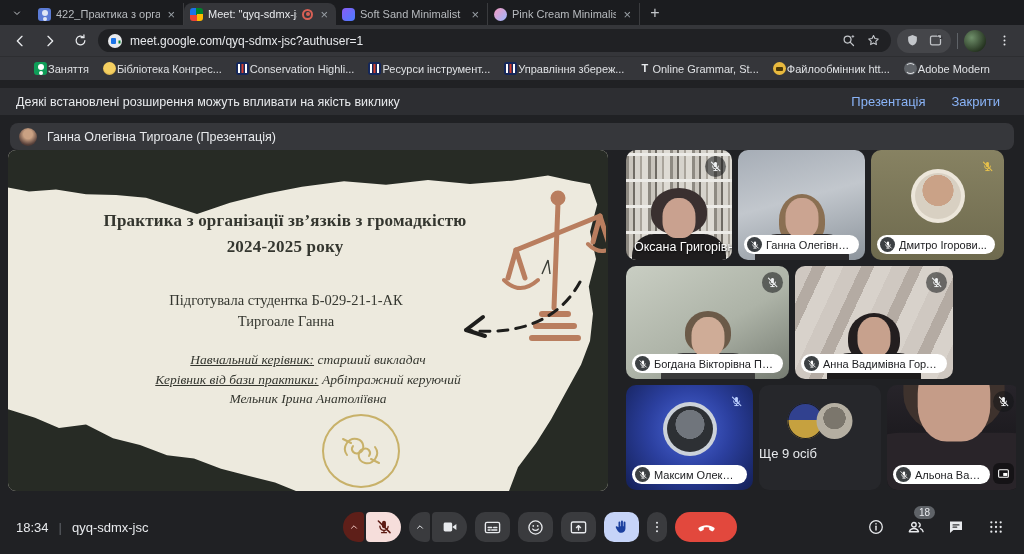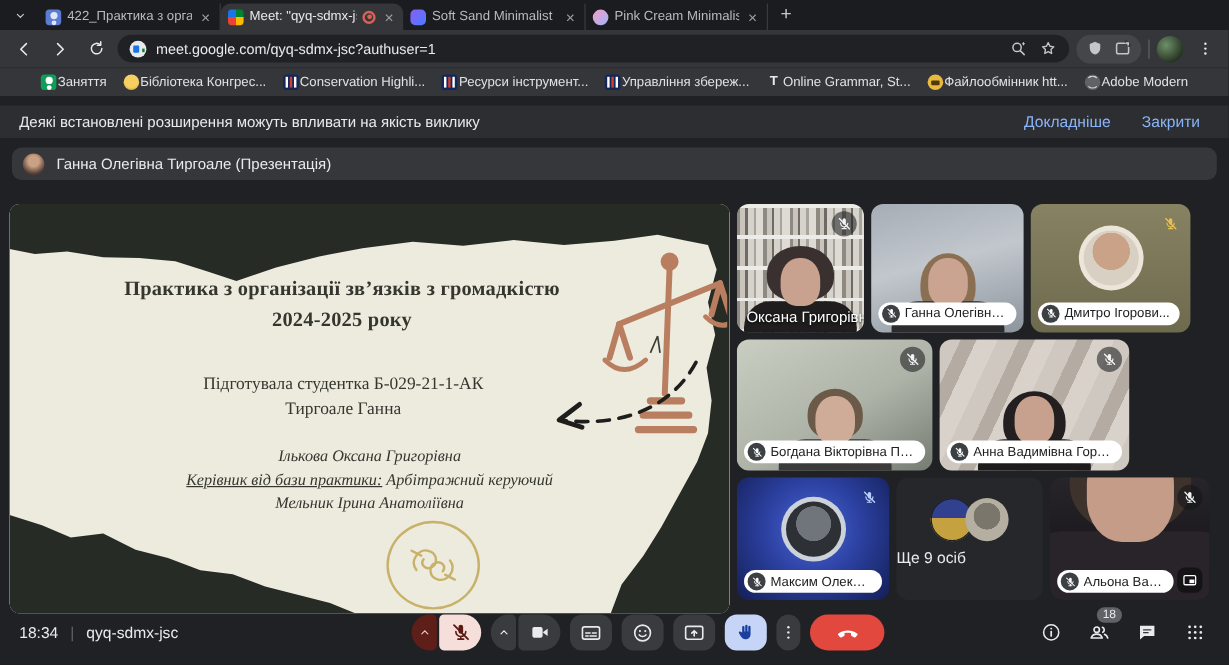--- a/index.html
+++ b/index.html
@@ -51,21 +51,21 @@
   .bi-globe:after{content:"";position:absolute;inset:1px;border-radius:50%;border:1px solid #d7d9dc;border-left-color:transparent;border-right-color:transparent}
   .bm-spacer{flex:1}
 
   
   .banner{margin-top:8px;height:27px;background:#2d2e32;display:flex;align-items:center;padding:0 16px;font-size:12.5px;color:#e8eaed}
   .banner-links{margin-left:auto;display:flex;gap:26px;padding-right:8px}
   .blink{color:var(--accent-blue);font-size:13px}
   .presenterbar{margin:8px 10px 0;height:27px;background:#36373b;border-radius:8px;display:flex;align-items:center;gap:10px;padding:0 9px;color:#e8eaed;font-size:12.5px}
   .pb-av{width:18px;height:18px;border-radius:50%;background:radial-gradient(circle at 50% 35%,#caa183 30%,#57403a 70%,#2c2320);flex:none}
 
-  .main{display:flex;gap:6px;padding:20px 8px 0;height:350px}
+  .main{display:flex;gap:18px;padding:0 8px 0;height:350px}
 
   
   .slide{position:relative;width:600px;height:341px;border-radius:8px;background:var(--slide-cream);overflow:hidden;flex:none;font-family:"Liberation Serif",serif;color:#34362f}
   .torn{position:absolute;inset:0;background:var(--slide-dark)}
   .torn-a{clip-path:polygon(0% 0%,100% 0%,100% 100%,83.5% 100%,85% 93%,88% 86%,90.5% 79%,93% 71%,95.5% 63%,97% 56%,97.5% 48%,96.8% 40%,98% 32%,97% 24%,98.2% 16%,97% 10%,94% 9%,90% 7.5%,84% 9%,77% 10%,70% 8.8%,63% 10.2%,56% 9.2%,49% 10.8%,43% 12.8%,37% 15.5%,31.5% 18.8%,27.5% 16.5%,23% 14%,18% 13.2%,13% 13%,8% 11.6%,3.5% 12.2%,0% 11%)}
   .torn-b{clip-path:polygon(0% 76%,4.5% 78.5%,8.5% 81.5%,13% 80.5%,17.5% 84.5%,22% 86.5%,26.5% 89.5%,31% 90.5%,35.5% 93.5%,40% 95.5%,44.5% 97.5%,48% 100%,0% 100%)}
   .sl-title{position:absolute;top:58px;left:0;right:46px;text-align:center;font-size:17px;font-weight:bold;line-height:1.5;letter-spacing:.2px}
   .sl-sub{position:absolute;top:140px;left:0;right:44px;text-align:center;font-size:14.5px;line-height:1.45}
   .sl-adv{position:absolute;top:200px;left:20px;right:20px;text-align:center;font-size:13.5px;font-style:italic;line-height:1.45}
   .ul{text-decoration:underline}
@@ -276,21 +276,21 @@
         </span>
       </span>
     <span class="bm-spacer"></span>
     <div class="tooldiv"></div>
 
   </div>
 
   <div class="banner">
     <span>Деякі встановлені розширення можуть впливати на якість виклику</span>
     <span class="banner-links">
-      <span class="blink">Докладніше</span>
+      <span class="blink">Презентація</span>
       <span class="blink">Закрити</span>
     </span>
   </div>
 
   <div class="presenterbar">
     <span class="pb-av"></span>
     <span>Ганна Олегівна Тиргоале (Презентація)</span>
   </div>
 
   <div class="main">
@@ -332,21 +332,21 @@
 
       <div class="sl-title">
         <div>Практика з організації зв’язків з громадкістю</div>
         <div>2024-2025 року</div>
       </div>
       <div class="sl-sub">
         <div>Підготувала студентка Б-029-21-1-АК</div>
         <div>Тиргоале Ганна</div>
       </div>
       <div class="sl-adv">
-        <div>Ількова Оксана Григорівна</div>
+        <div><span class="ul">Навчальний керівник:</span><span> старший викладач</span></div>
         <div><span class="ul">Керівник від бази практики:</span><span> Арбітражний керуючий</span></div>
         <div>Мельник Ірина Анатоліївна</div>
       </div>
     </div>
 
     <div class="grid" id="grid">
         <div class="row r1">
           <div class="tile scene-bookshelf">
             <div class="person">
               <span class="hair"></span>

